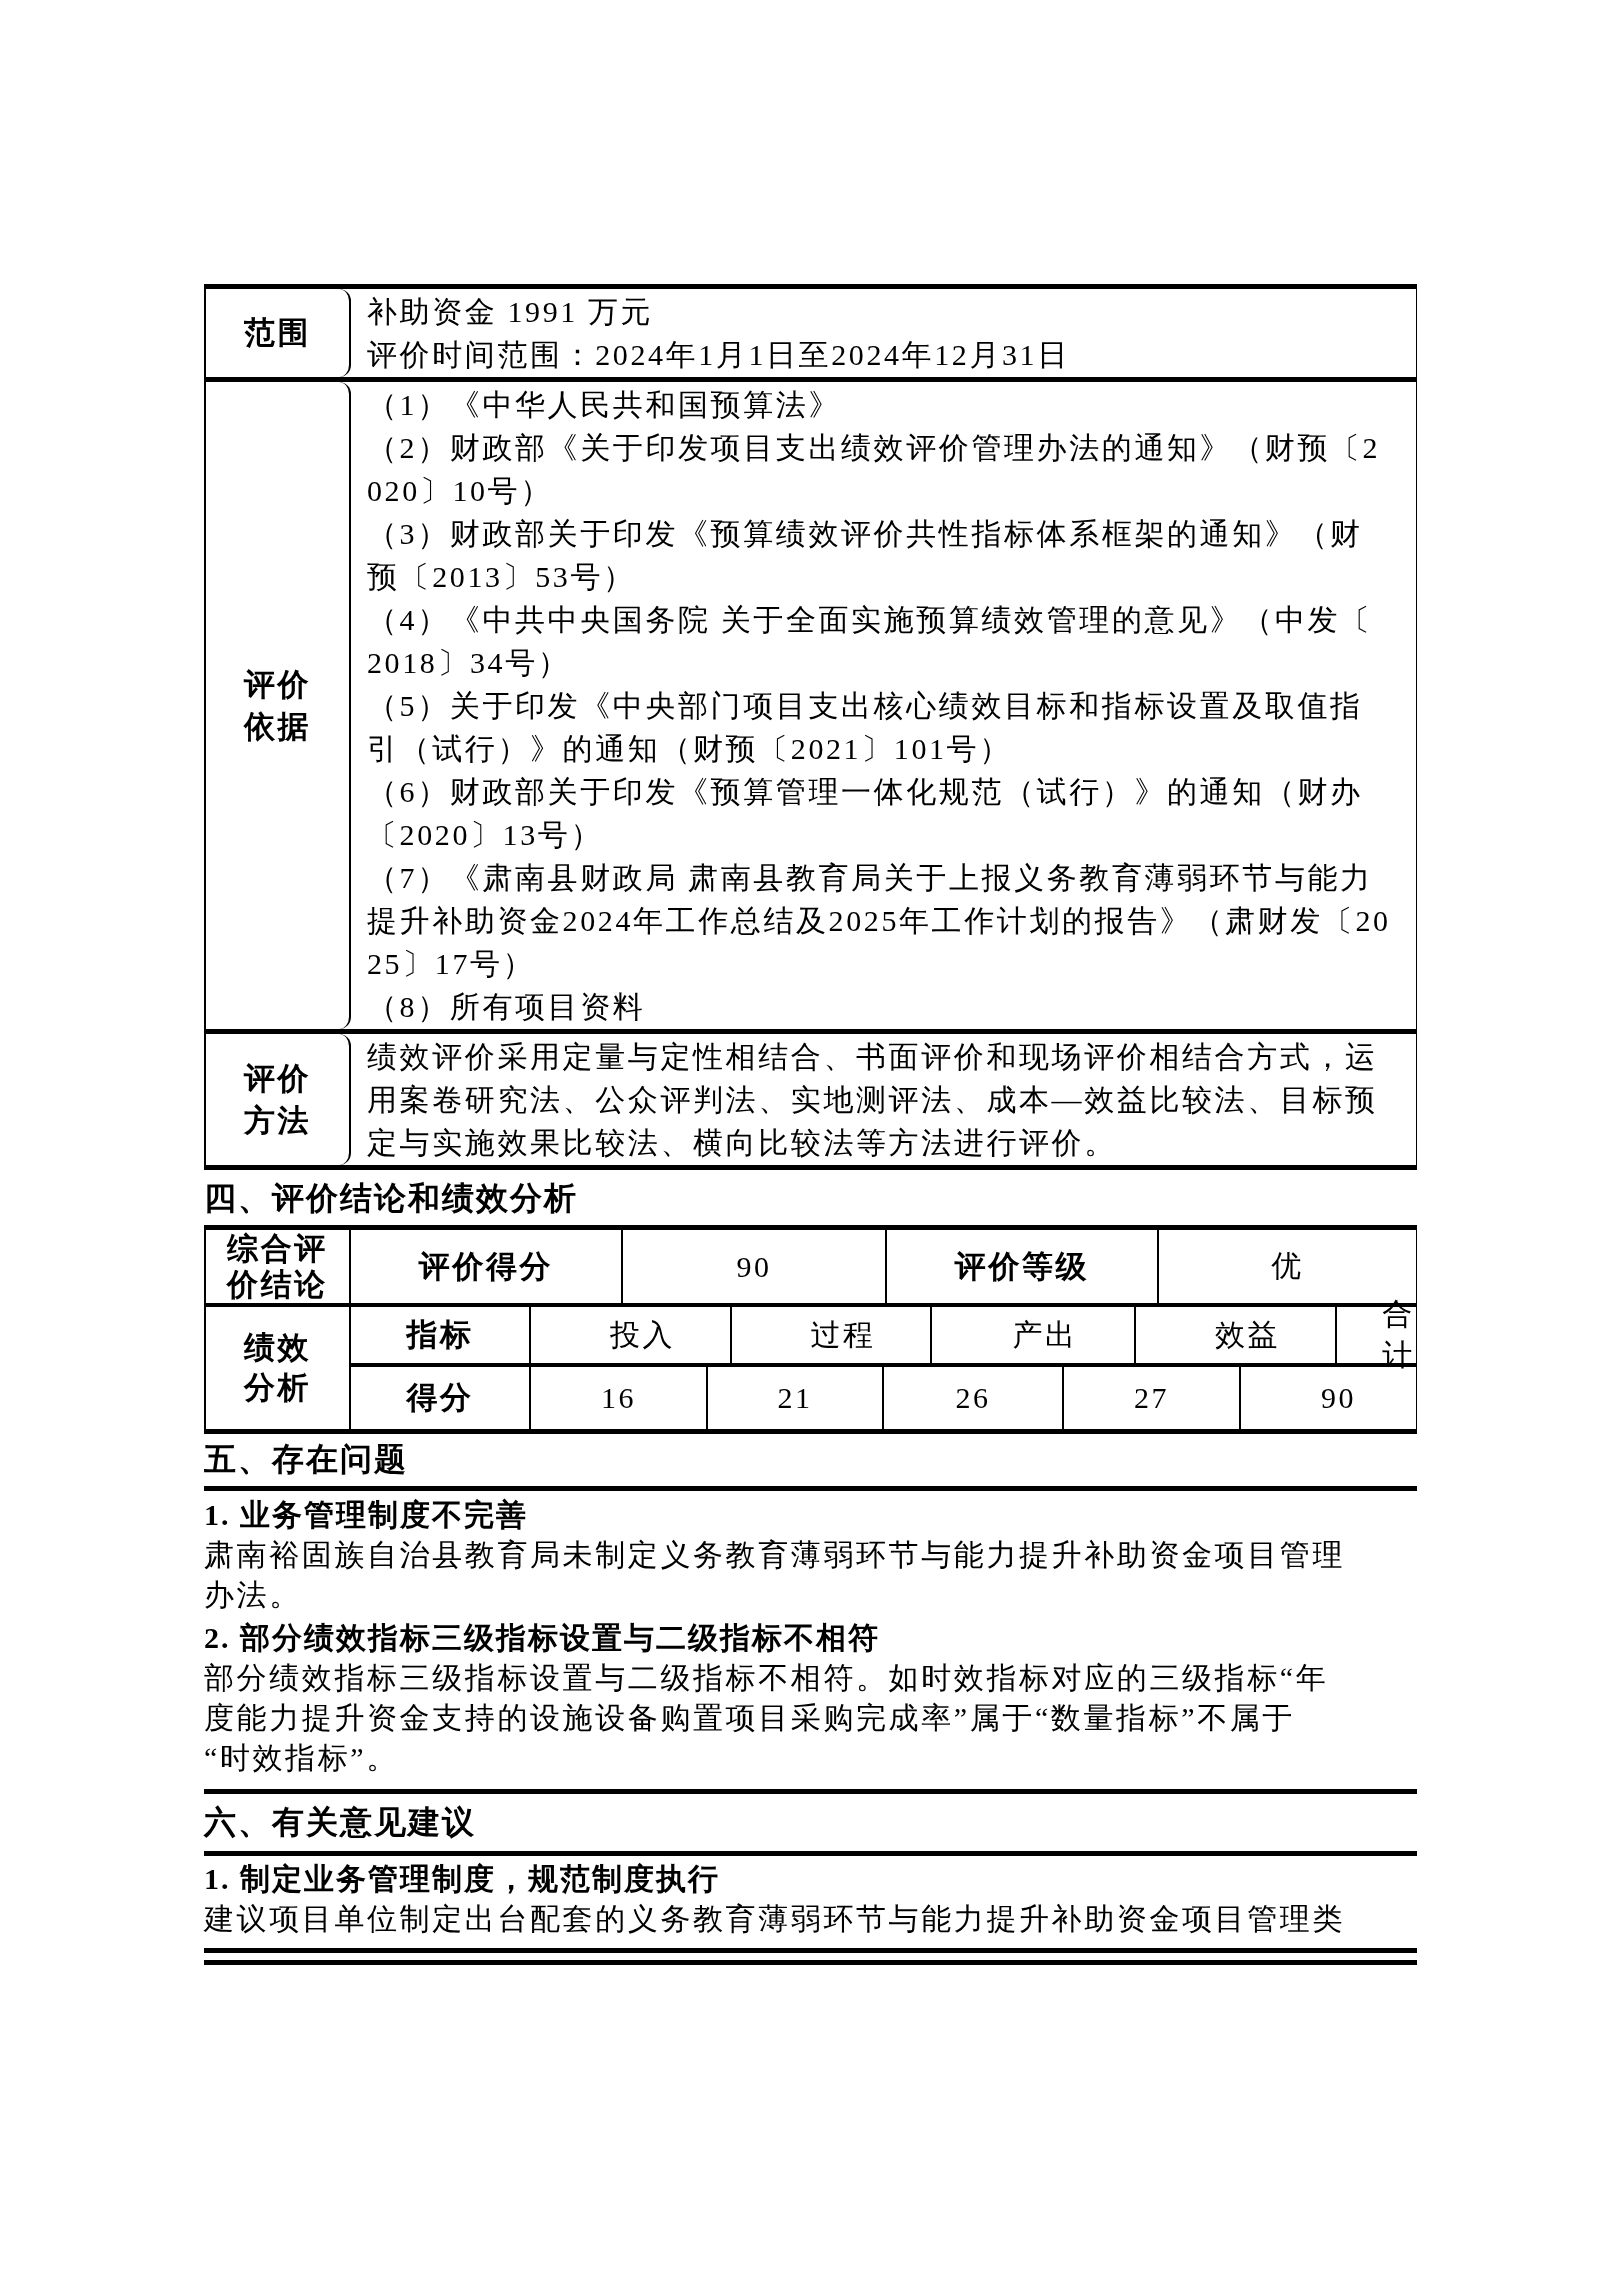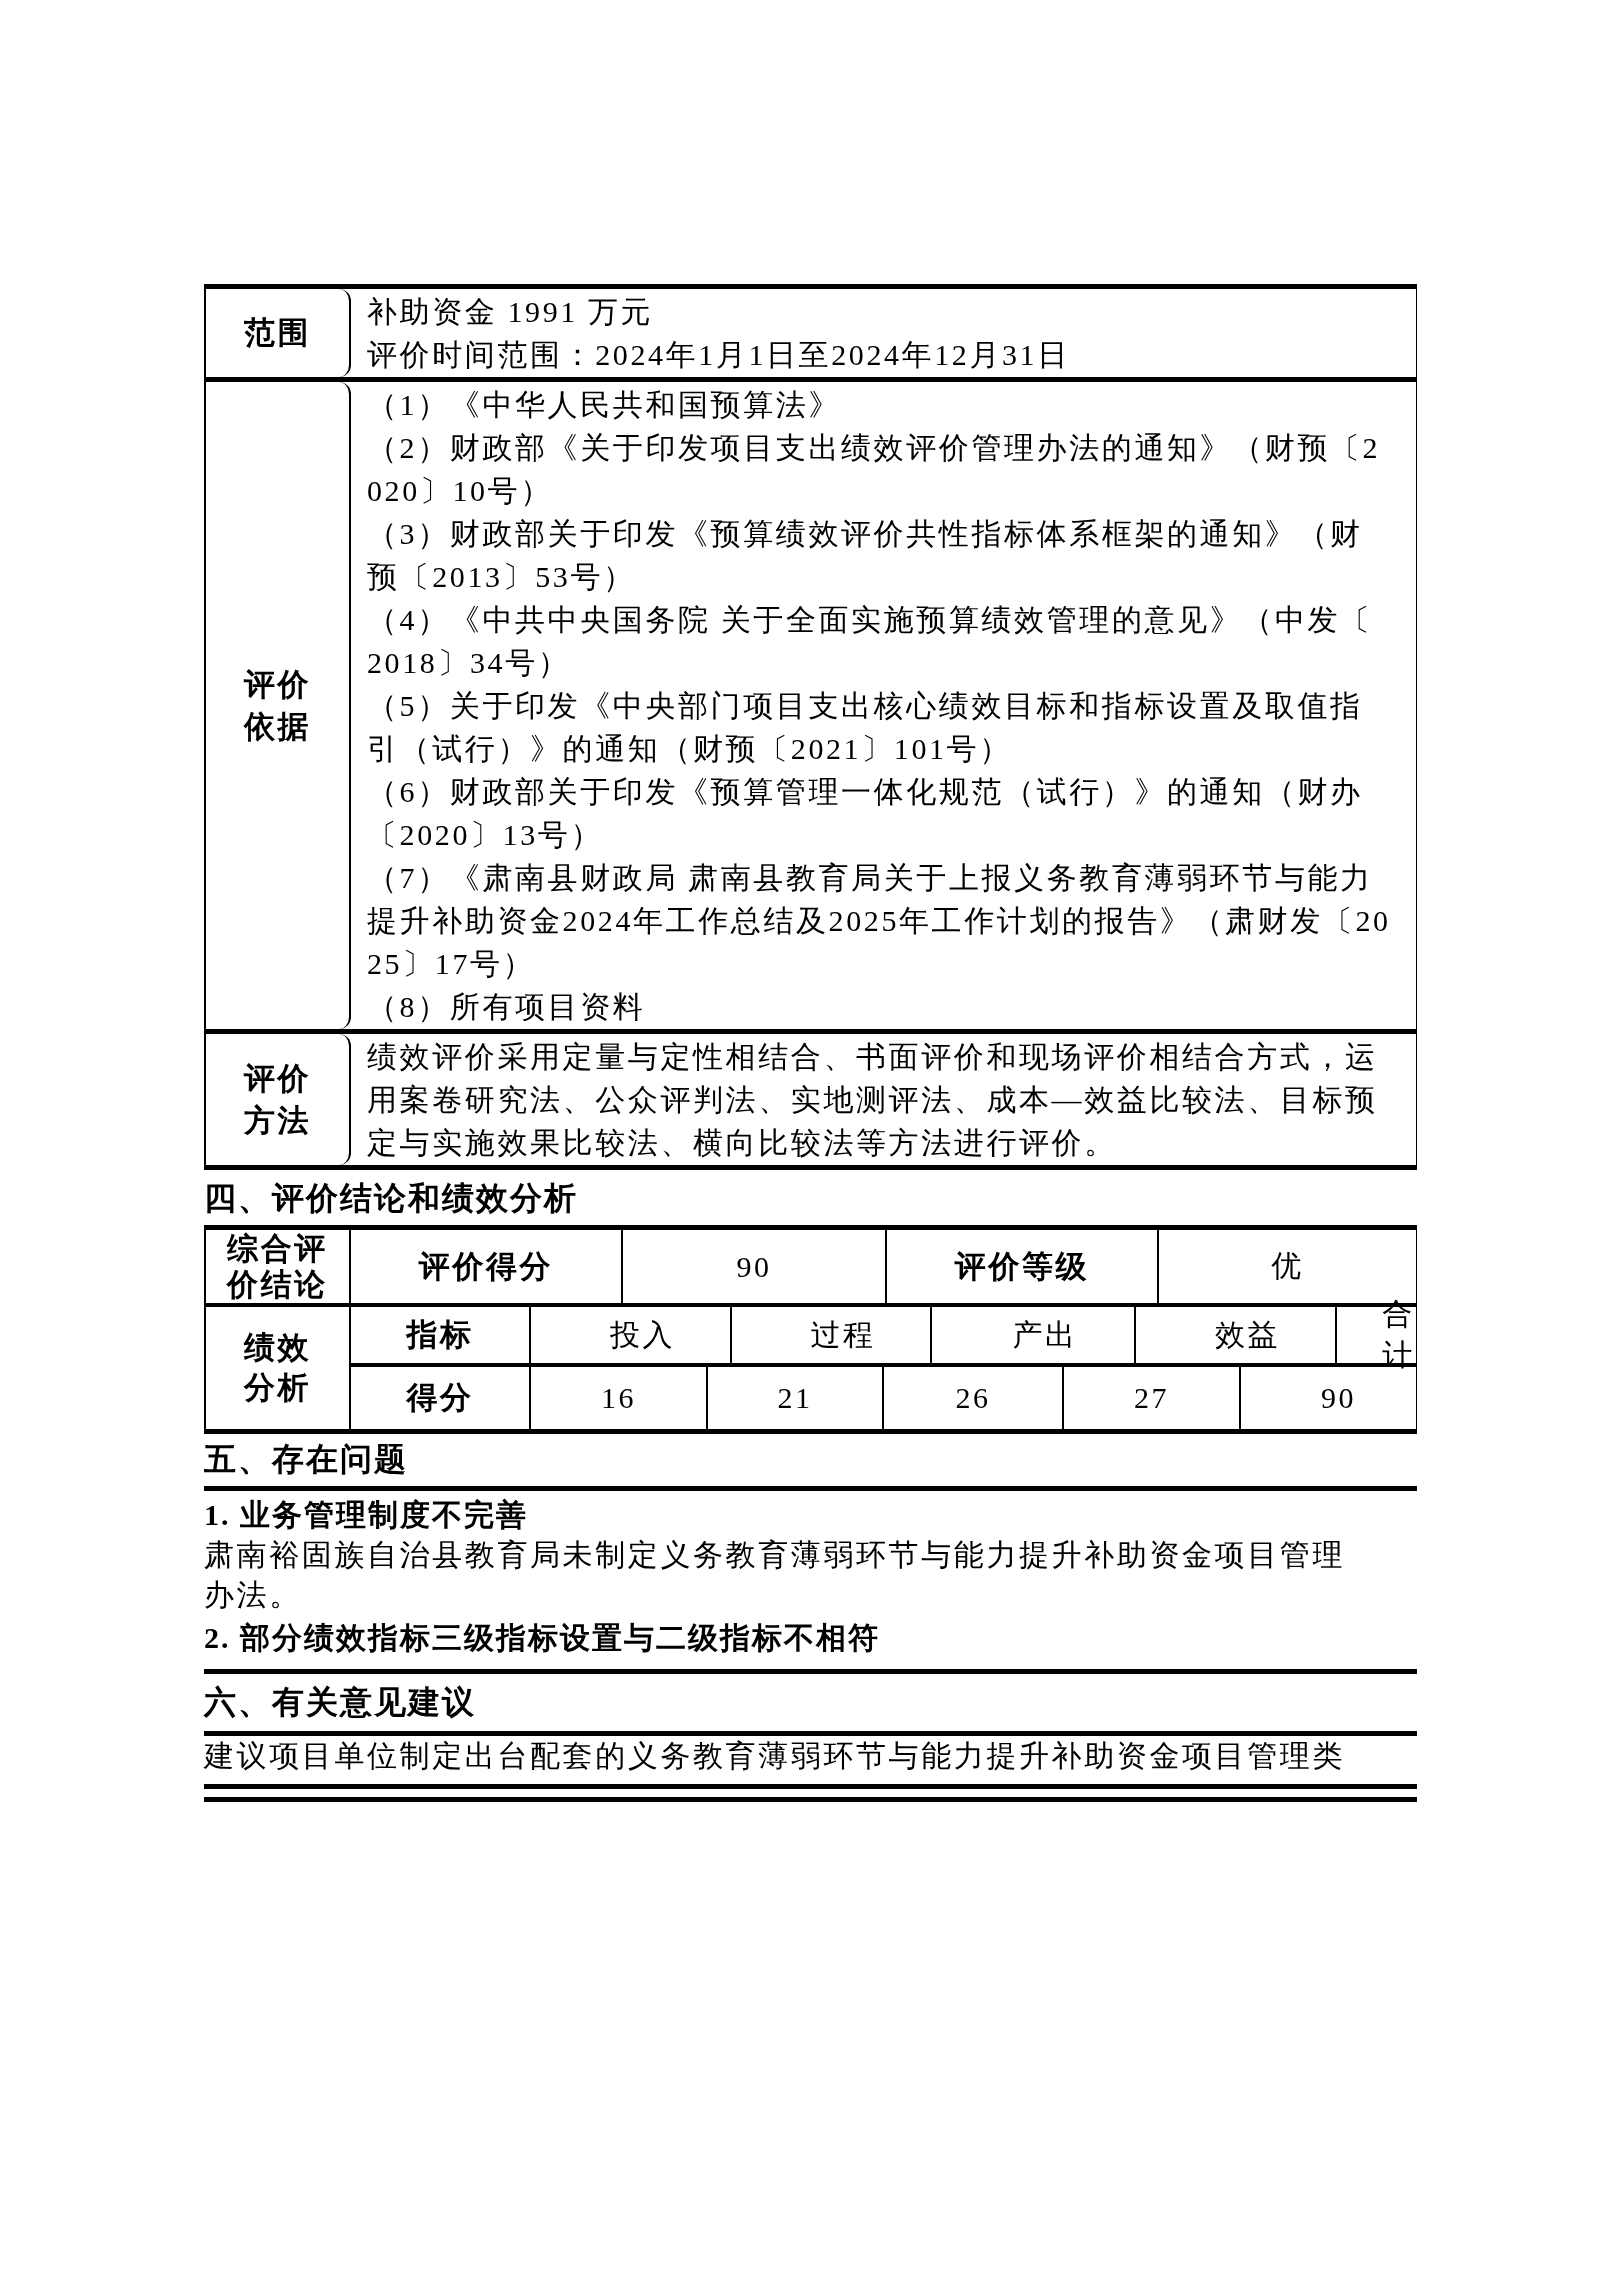--- a/index.html
+++ b/index.html
@@ -181,24 +181,28 @@
 
   <div class="sec-heading h5">五、存在问题</div>
 
   <div>
     <div class="item-heading">1. 业务管理制度不完善</div>
     <div class="item-body">肃南裕固族自治县教育局未制定义务教育薄弱环节与能力提升补助资金项目管理
 办法。</div>
   </div>
   <div>
     <div class="item-heading">2. 部分绩效指标三级指标设置与二级指标不相符</div>
+    <div class="item-body">部分绩效指标三级指标设置与二级指标不相符。如时效指标对应的三级指标“年
+度能力提升资金支持的设施设备购置项目采购完成率”属于“数量指标”不属于
+“时效指标”。</div>
   </div>
 
   <div class="sec-heading h6">六、有关意见建议</div>
 
   <div>
+    <div class="item-heading">1. 制定业务管理制度，规范制度执行</div>
     <div class="item-body">建议项目单位制定出台配套的义务教育薄弱环节与能力提升补助资金项目管理类</div>
   </div>
 
   <div class="page-cut"></div>
 
 </div>
 
 
 </body></html>

